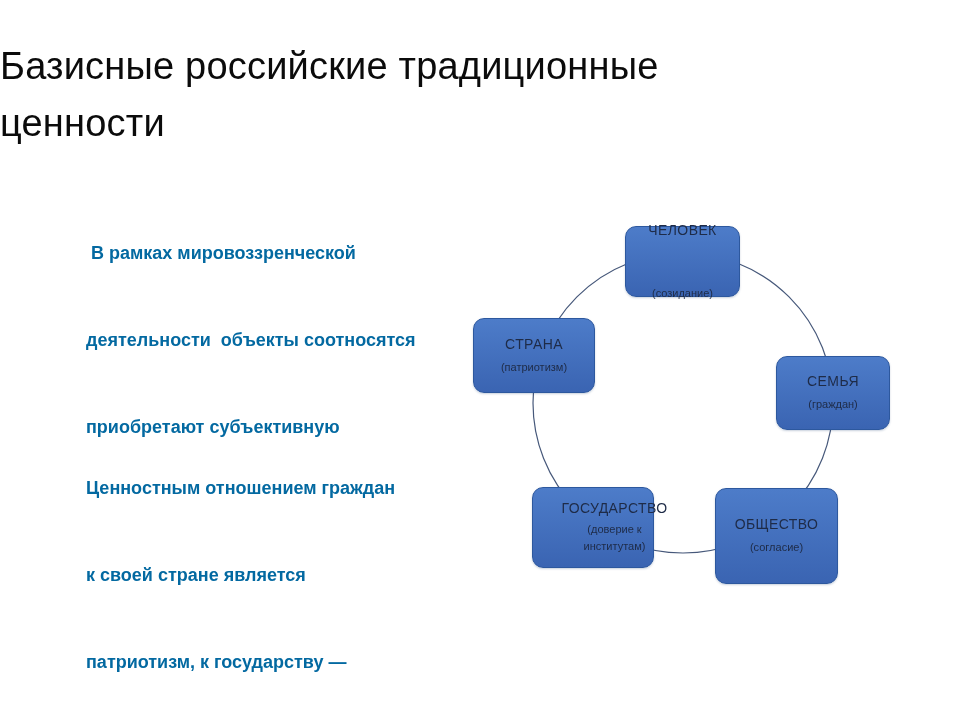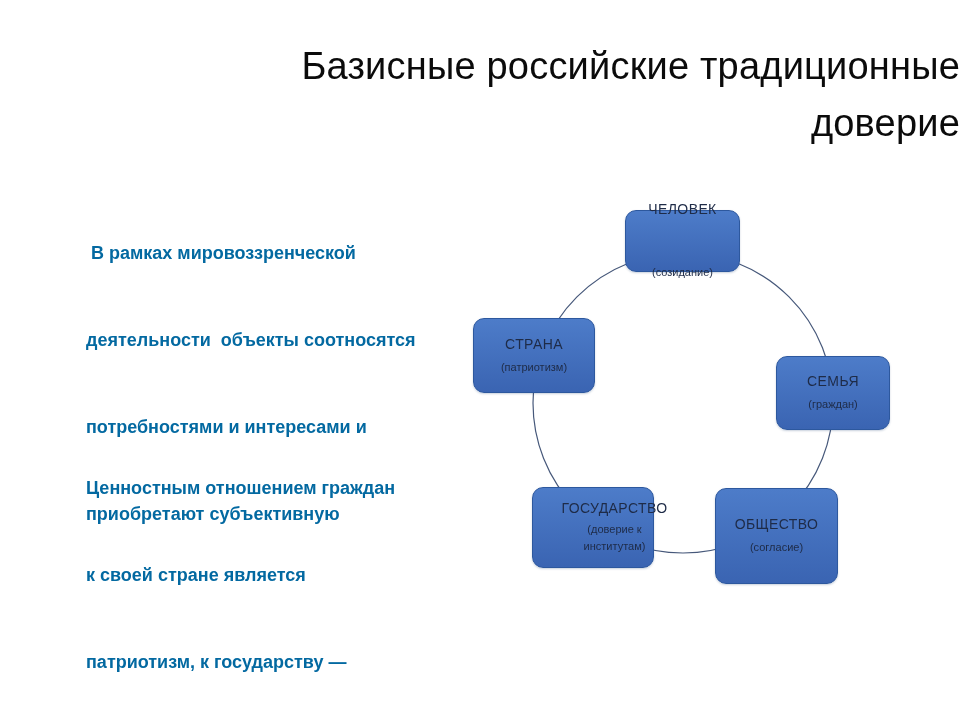--- a/index.html
+++ b/index.html
@@ -12,21 +12,21 @@
     font-family: "Liberation Sans", sans-serif;
     color: #000000;
   }
 
   
   .title {
     position: absolute;
     top: 38px;
     left: 0;
     width: 960px;
-    text-align: right;
+    text-align: left;
     font-size: 38px;
     line-height: 57px;
     letter-spacing: 0.2px;
     color: #0b0b0b;
     font-weight: 500;
   }
 
   
   .para {
     position: absolute;
@@ -78,40 +78,39 @@
   .node-name {
     font-size: 14px;
     letter-spacing: 0.4px;
     font-weight: 500;
   }
   .node-sub {
     font-size: 11px;
     line-height: 17px;
     white-space: normal;
   }
-  .n-chelovek     { left: 175px; top: 30px;  width: 115px; height: 62px; gap: 47px; }
+  .n-chelovek     { left: 175px; top: 46px;  width: 115px; height: 71px; gap: 47px; }
   .n-semya        { left: 326px; top: 138px; width: 114px; height: 74px; margin-top: 38px; }
   .n-strana       { left: 23px;  top: 138px; width: 122px; height: 75px; }
   .n-obshchestvo  { left: 265px; top: 308px; width: 123px; height: 96px; }
   .n-gosudarstvo  { left: 82px;  top: 307px; width: 122px; height: 81px; gap: 5px; padding-left: 48px; }
 </style>
 </head>
 <body style="--node-fill-top: #4d7cc9; --node-fill-bottom: #3a64b2; --node-border: #2d589e; --node-text: #1e2b47; --circle-stroke: #46587a;">
 
 <div class="slide">
 
   <div class="title">
     <div>Базисные российские традиционные</div>
-    <div>доверие</div>
+    <div>ценности</div>
   </div>
 
   <div class="para p1">
     <div class="tl">&nbsp;В рамках мировоззренческой</div>
     <div class="tl">деятельности&nbsp; объекты соотносятся</div>
-    <div class="tl">потребностями и интересами и</div>
     <div class="tl">приобретают субъективную</div>
   </div>
 
   <div class="para p2">
     <div class="tl">Ценностным отношением граждан</div>
     <div class="tl">к своей стране является</div>
     <div class="tl">патриотизм, к государству —</div>
     
     
     

